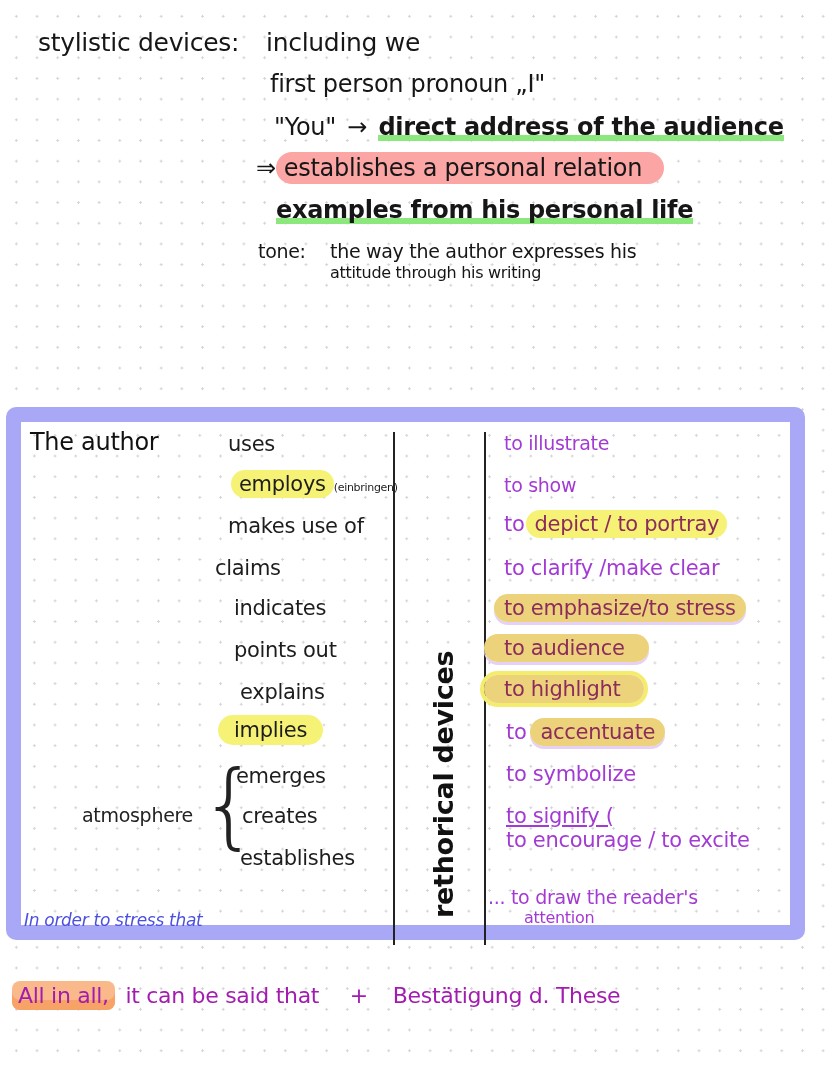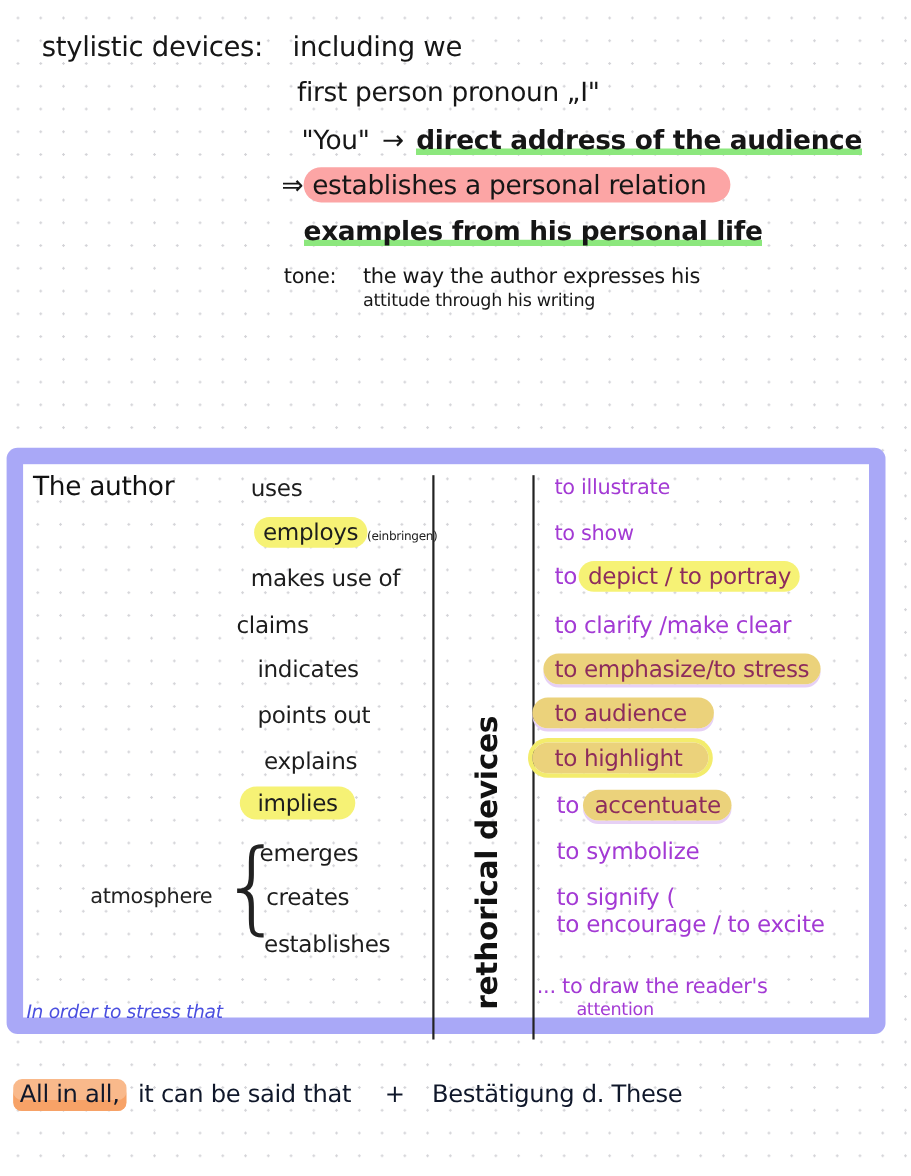--- a/index.html
+++ b/index.html
@@ -120,23 +120,23 @@
 <div class="abs hand dark-red" style="left:484px; top:636px; font-size:21px;">
   <span class="hl-gold" style="padding:2px 24px 2px 20px;">to audience</span>
 </div>
 <div class="abs hand dark-red" style="left:484px; top:677px; font-size:21px;">
   <span class="hl-gold" style="padding:2px 24px 2px 20px; box-shadow:0 0 0 4px #f3ec6c;">to highlight</span>
 </div>
 <div class="abs hand purple" style="left:506px; top:720px;">
   <span>to</span><span class="hl-gold dark-red" style="margin-left:4px;">accentuate</span>
 </div>
 <div class="abs hand purple" style="left:506px; top:762px;">to symbolize</div>
-<div class="abs hand purple" style="left:506px; top:804px;">to signify (</div>
+<div class="abs hand purple" style="left:506px; top:804px;text-decoration:underline;">to signify (</div>
 <div class="abs hand purple" style="left:506px; top:828px;">to encourage / to excite</div>
 <div class="abs hand purple" style="left:488px; top:886px; font-size:19px;">... to draw the reader's</div>
 <div class="abs hand purple" style="left:524px; top:908px; font-size:16px;">attention</div>
 
-<div class="abs hand" style="left:12px; top:983px; font-size:22px; color:#0f172a;">
+<div class="abs hand" style="left:12px; top:983px; font-size:22px; color:#a21caf;">
   <span class="hl-orange">All in all,</span>
   <span style="margin-left:4px;">it can be said that</span>
   <span style="margin:0 18px 0 24px;">+</span>
   <span>Bestätigung d. These</span>
 </div>
 
 </body></html>

